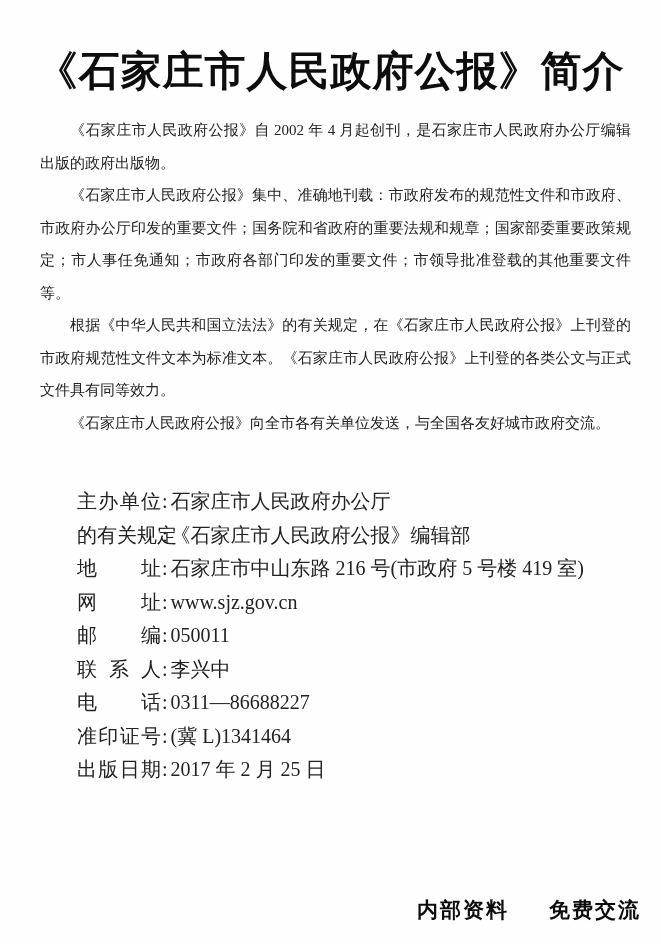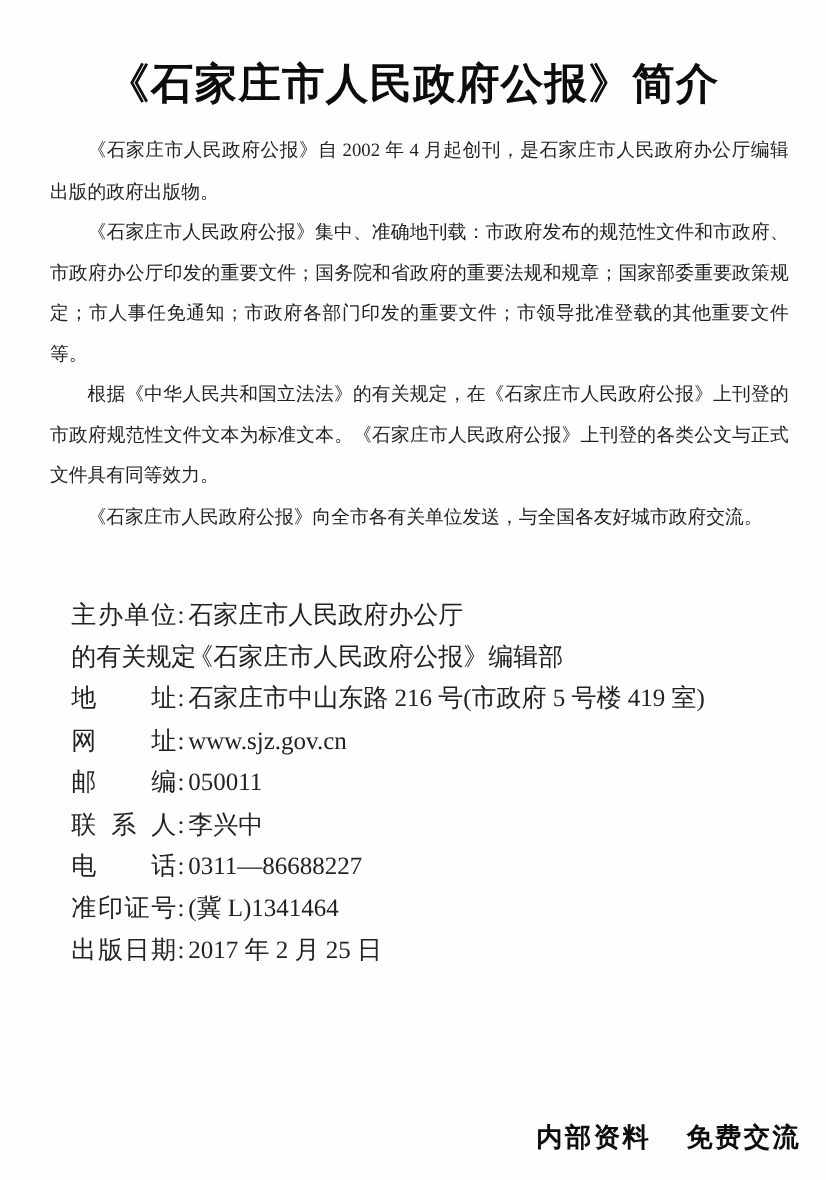--- a/index.html
+++ b/index.html
@@ -12,21 +12,21 @@
     width: 661px;
     height: 944px;
     background: #fefefe;
     overflow: hidden;
     font-family: "Liberation Serif", "DejaVu Serif", serif;
     color: #1e1e1e;
   }
   .doc-title {
     margin: 44px 0 0 0;
     text-align: center;
-    font-size: 34px;
+    font-size: 41px;
     font-weight: 700;
     letter-spacing: 1px;
     color: #0d0d0d;
     font-family: "Liberation Serif", "DejaVu Serif", serif;
   }
   .body-text {
     margin: 15px 30px 0 40px;
   }
   .body-text p {
     margin: 0;
@@ -44,35 +44,36 @@
   .info-row {
     line-height: 33.5px;
     white-space: nowrap;
   }
   .info-label {
     display: inline-block;
     width: 84px;
     text-align: justify;
     text-align-last: justify;
     vertical-align: baseline;
+    margin-left: 20px;
   }
   .info-sep {
     display: inline-block;
     margin: 0 3px 0 1px;
   }
   .footer {
     position: absolute;
     right: 20px;
     bottom: 20px;
     font-family: Liberation Mono, monospace;
     font-weight: 700;
     font-size: 21px;
     color: #0d0d0d;
     display: flex;
-    gap: 28px;
+    gap: 40px;
     letter-spacing: 2px;
   }
 </style>
 </head>
 <body>
 
 <div class="page">
 
   <h1 class="doc-title">《石家庄市人民政府公报》简介</h1>
 

